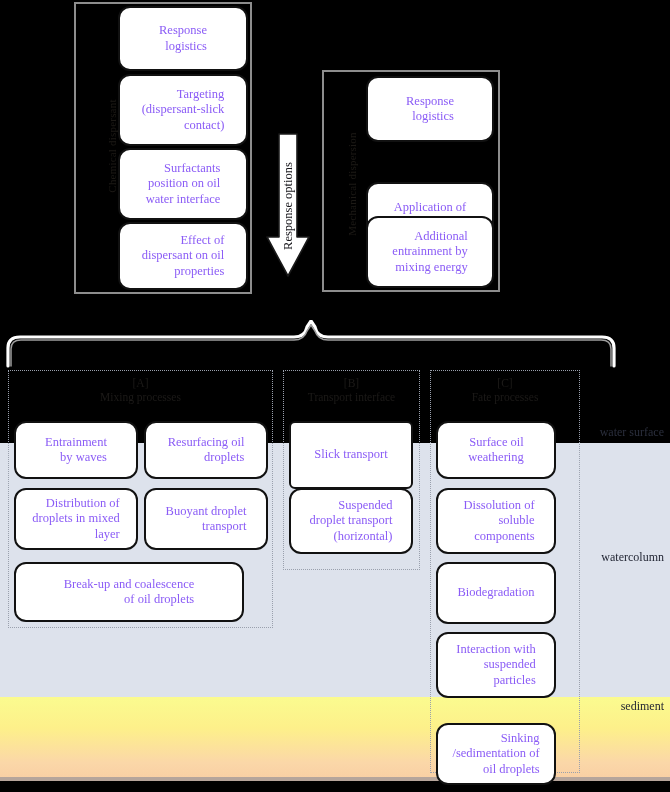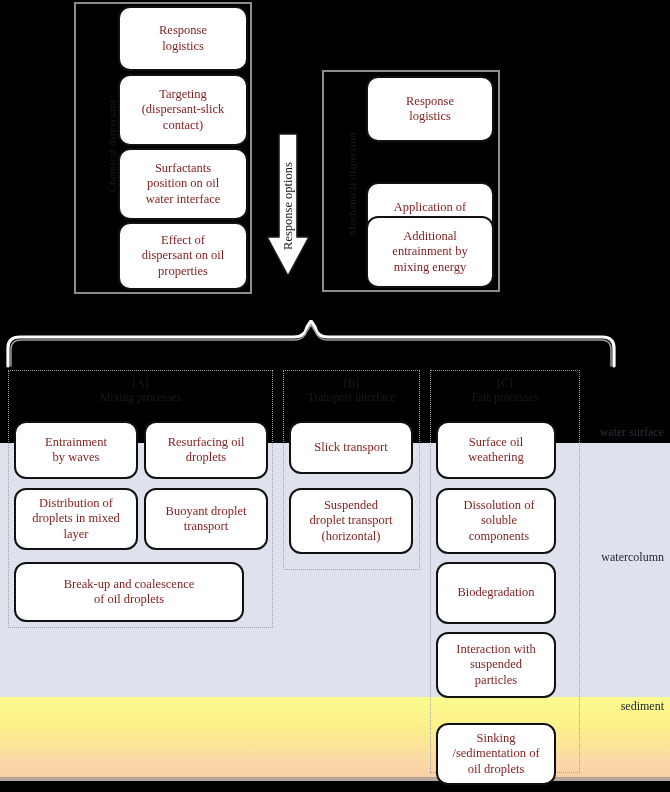--- a/index.html
+++ b/index.html
@@ -22,22 +22,22 @@
   
   .pbox {
     position: absolute;
     background: #ffffff;
     border: 2.5px solid #111111;
     border-radius: 12px;
     box-sizing: border-box;
     display: flex;
     align-items: center;
     justify-content: center;
-    text-align: center;
-    color: #7f1d1d;
+    text-align: right;
+    color: #8b5cf6;
     font-size: 12.5px;
     line-height: 1.22;
     padding: 2px 5px;
     font-family: "Liberation Serif", "DejaVu Serif", serif;
   }
 
   
   .group-frame {
     position: absolute;
     border: 2px solid #8d8d8d;
@@ -197,21 +197,21 @@
   <div class="pbox" style="left:14px; top:488px; width:124px; height:62px;">Distribution of<br>droplets in mixed<br>layer</div>
   <div class="pbox" style="left:144px; top:488px; width:124px; height:62px;">Buoyant droplet<br>transport</div>
   <div class="pbox" style="left:14px; top:562px; width:230px; height:60px;">Break-up and coalescence<br>of oil droplets</div>
 
   <div class="dgroup" style="left:283px; top:370px; width:137px; height:200px;">
     <div class="dgroup-head">
       <span class="tag">[B]</span>
       <span class="nm">Transport interface</span>
     </div>
   </div>
-  <div class="pbox" style="left:289px; top:421px; width:124px; height:53px;">Slick transport</div>
+  <div class="pbox" style="left:289px; top:421px; width:124px; height:68px;border-radius:6px;">Slick transport</div>
   <div class="pbox" style="left:289px; top:488px; width:124px; height:66px;">Suspended<br>droplet transport<br>(horizontal)</div>
 
   <div class="dgroup" style="left:430px; top:370px; width:150px; height:403px;">
     <div class="dgroup-head">
       <span class="tag">[C]</span>
       <span class="nm">Fate processes</span>
     </div>
   </div>
   <div class="pbox" style="left:436px; top:421px; width:120px; height:58px;">Surface oil<br>weathering</div>
   <div class="pbox" style="left:436px; top:488px; width:120px; height:66px;padding-left:11px;">Dissolution of<br>soluble<br>components</div>

